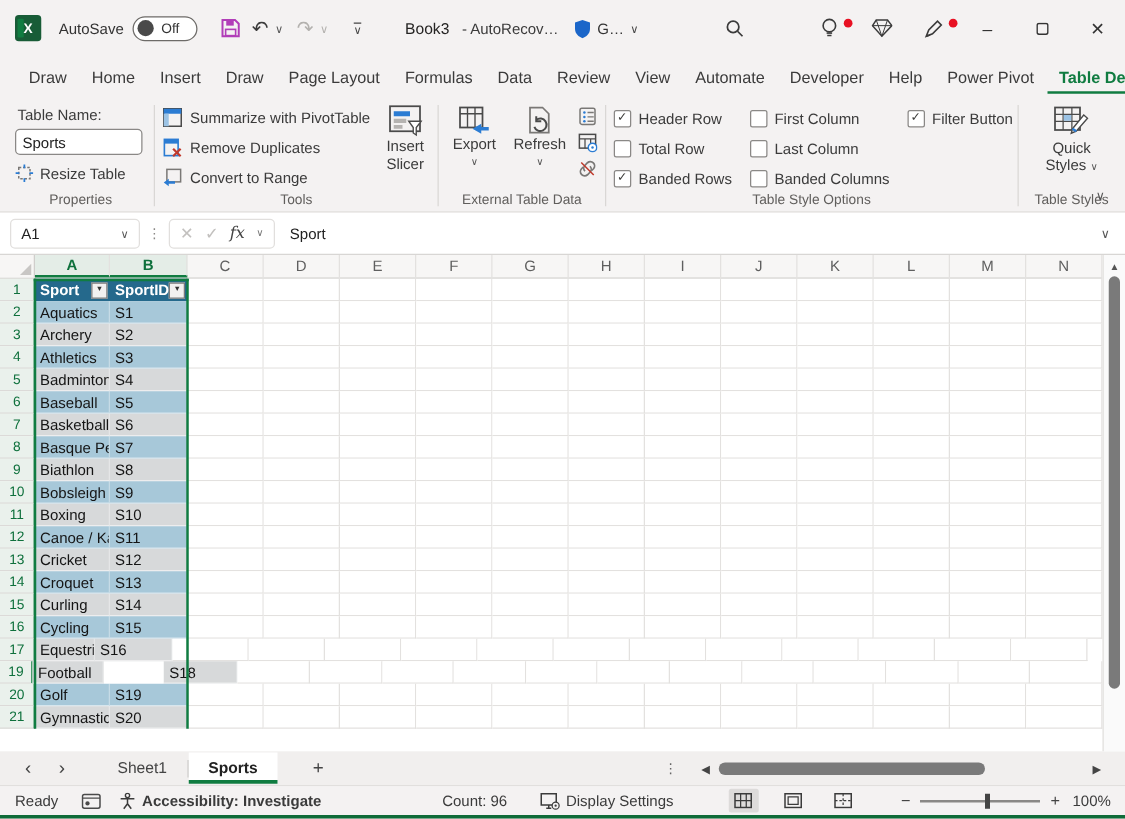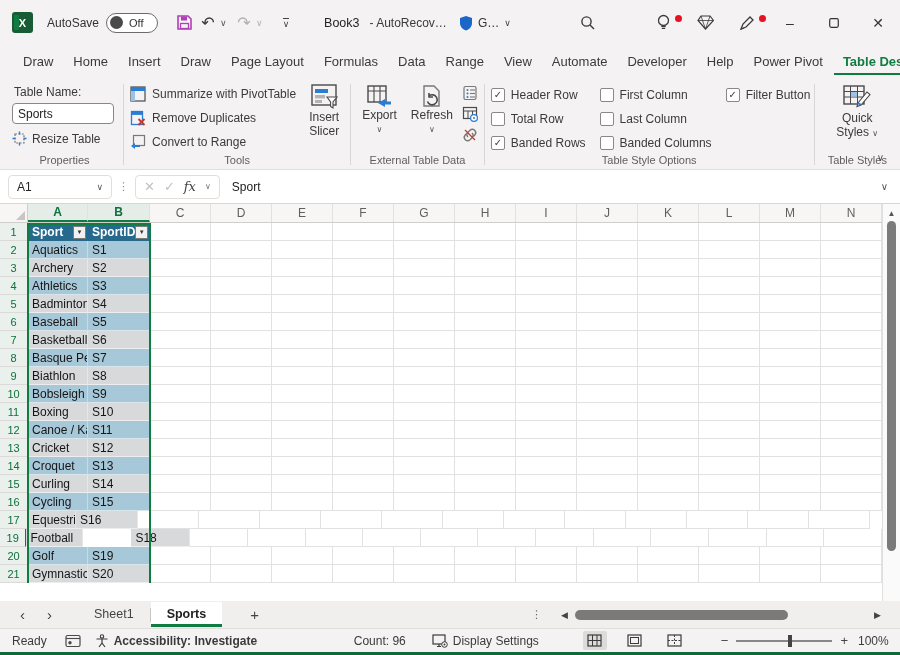--- a/index.html
+++ b/index.html
@@ -193,21 +193,21 @@
 
   <div class="ribbon-tabs">
     <div id="rtabs" style="display:flex;align-items:center;">
         <span class="rtab">Draw</span>
         <span class="rtab">Home</span>
         <span class="rtab">Insert</span>
         <span class="rtab">Draw</span>
         <span class="rtab">Page Layout</span>
         <span class="rtab">Formulas</span>
         <span class="rtab">Data</span>
-        <span class="rtab">Range</span>
+        <span class="rtab">Review</span>
         <span class="rtab">View</span>
         <span class="rtab">Automate</span>
         <span class="rtab">Developer</span>
         <span class="rtab">Help</span>
         <span class="rtab">Power Pivot</span>
         <span class="rtab active">Table Design</span>
       </div>
 
   </div>
 

